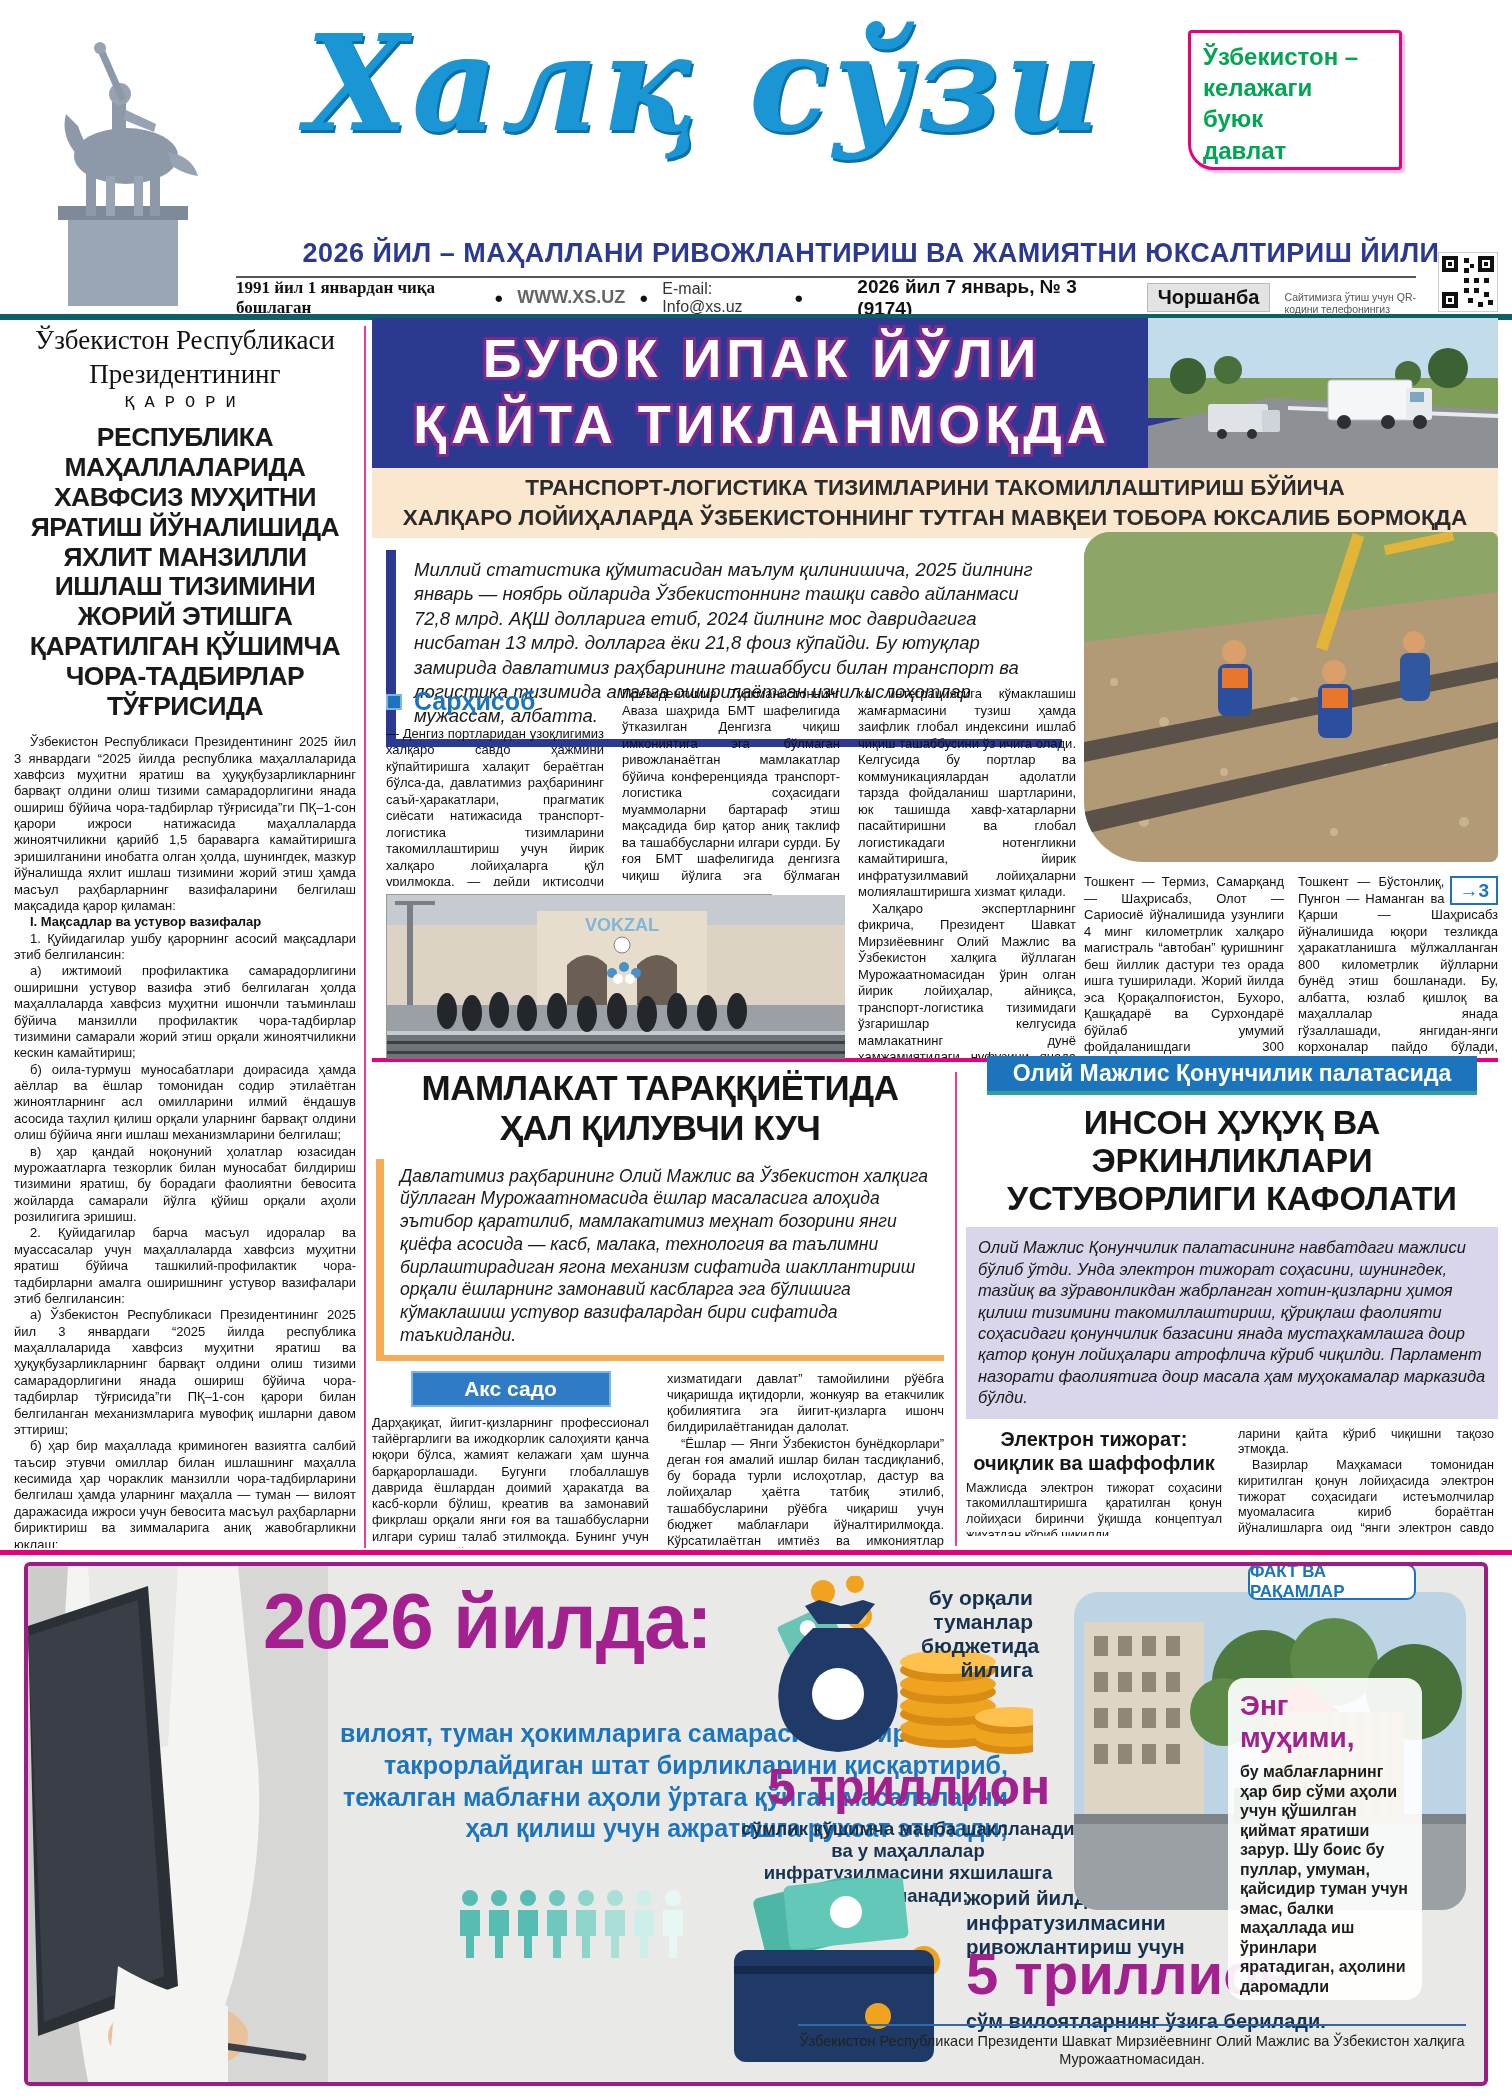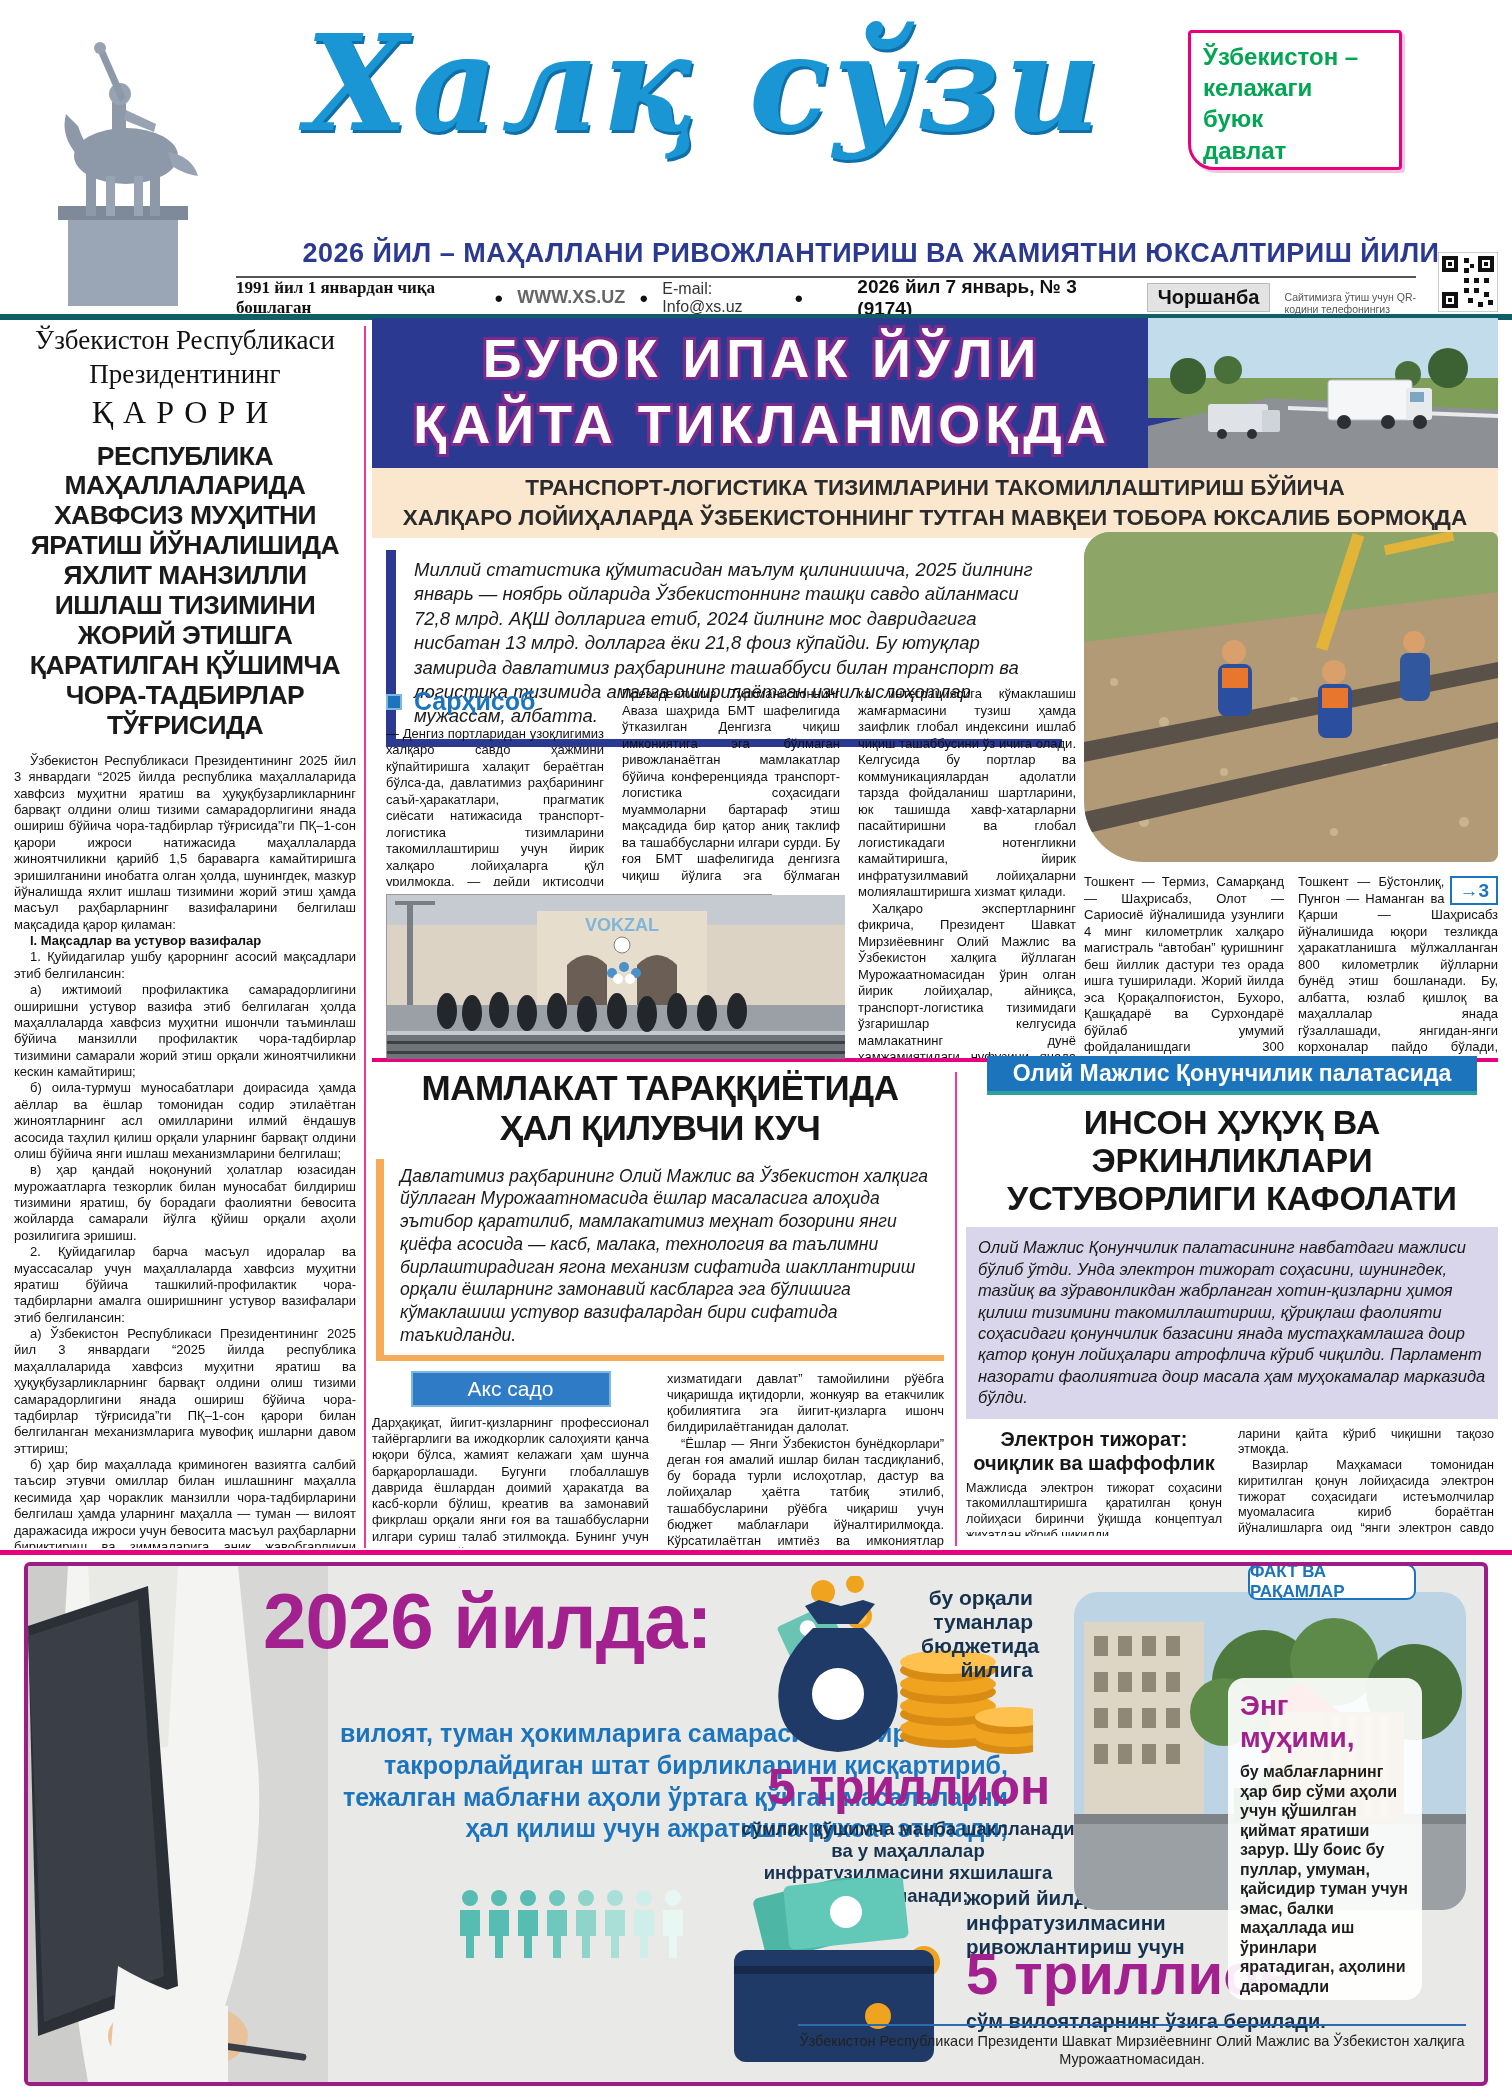--- a/index.html
+++ b/index.html
@@ -33,21 +33,21 @@
 
   
   .vsep1 { position:absolute; left:364px; top:326px; width:2px; height:1222px; background:#ef3a96; }
   .vsep2 { position:absolute; left:955px; top:1072px; width:2px; height:474px; background:#ef3a96; }
   .hsep-main { position:absolute; left:372px; top:1058px; width:1126px; height:4px; background:#e6007e; }
   .hsep-bottom { position:absolute; left:0px; top:1550px; width:1512px; height:5px; background:#e6007e; }
 
   
   .decree { position:absolute; left:14px; top:324px; width:342px; height:1224px; overflow:hidden; }
   .decree-org { text-align:center; font-family:"Liberation Serif", serif; font-size:27px; color:#111; line-height:1.25; }
-  .decree-org .sp { letter-spacing:10px; font-size:32px; }
+  .decree-org .sp { letter-spacing:10px; font-size:17px;font-family:Liberation Mono, monospace; }
   .decree-head { margin-top:10px; text-align:center; font-weight:bold; font-size:26.5px; line-height:1.13;
     color:#1a1a1a; letter-spacing:-0.5px; }
   .decree-body { margin-top:12px; font-size:13px; line-height:1.26; text-align:justify; color:#111; }
   .decree-body p { text-indent:16px; }
   .decree-body p.b { font-weight:bold; }
 
   
   .main { position:absolute; left:372px; top:318px; width:1126px; height:740px; }
   .banner { position:absolute; left:0; top:0; width:1126px; height:150px; background:#2b3990; overflow:hidden; }
   .banner-head { position:absolute; left:10px; top:8px; width:760px; text-align:center; color:#fff;
@@ -80,21 +80,21 @@
   
   .youth { position:absolute; left:372px; top:1068px; width:576px; height:480px; overflow:hidden; }
   .youth-head { text-align:center; font-weight:bold; font-size:35px; line-height:1.15; color:#161616; letter-spacing:-0.5px; }
   .youth-lead { margin:10px 4px 0 4px; border-left:8px solid #f6ac57; border-bottom:6px solid #f6ac57;
     padding:6px 10px 8px 16px; font-style:italic; font-size:17.5px; line-height:1.3; color:#1a1a1a; }
   .youth-cols { position:relative; margin-top:10px; height:270px; }
   .ycol { position:absolute; top:0; width:277px; height:270px; overflow:hidden; font-size:12.9px; line-height:1.26; text-align:justify; color:#111; }
   .yc1 { left:0; } .yc2 { left:295px; }
   .ycol p + p { text-indent:14px; }
   .aks { width:200px; margin:0 auto 8px auto; background:#2f7bc5; border:2px solid #7db7e0; color:#fff;
-    font-weight:normal; font-size:21px; text-align:center; padding:3px 0; }
+    font-weight:bold; font-size:21px; text-align:center; padding:3px 0; }
 
   
   .parl { position:absolute; left:966px; top:1056px; width:532px; height:480px; overflow:hidden; }
   .kicker { width:490px; margin:0 auto; background:#1c75bc; border-bottom:4px solid #2e9e9e; color:#fff;
     font-weight:bold; font-size:23px; text-align:center; padding:4px 0; }
   .parl-head { margin-top:8px; text-align:center; font-weight:bold; font-size:34px; line-height:1.12; color:#161616; }
   .parl-lead { margin-top:10px; background:#d9d6ec; padding:10px 12px; font-style:italic; font-size:16.5px; line-height:1.3; color:#1a1a1a; }
   .parl-cols { position:relative; margin-top:8px; height:190px; }
   .pcol { position:absolute; top:0; width:256px; height:190px; overflow:hidden; font-size:12.6px; line-height:1.25; text-align:justify; color:#111; }
   .pc1 { left:0; } .pc2 { left:272px; }

